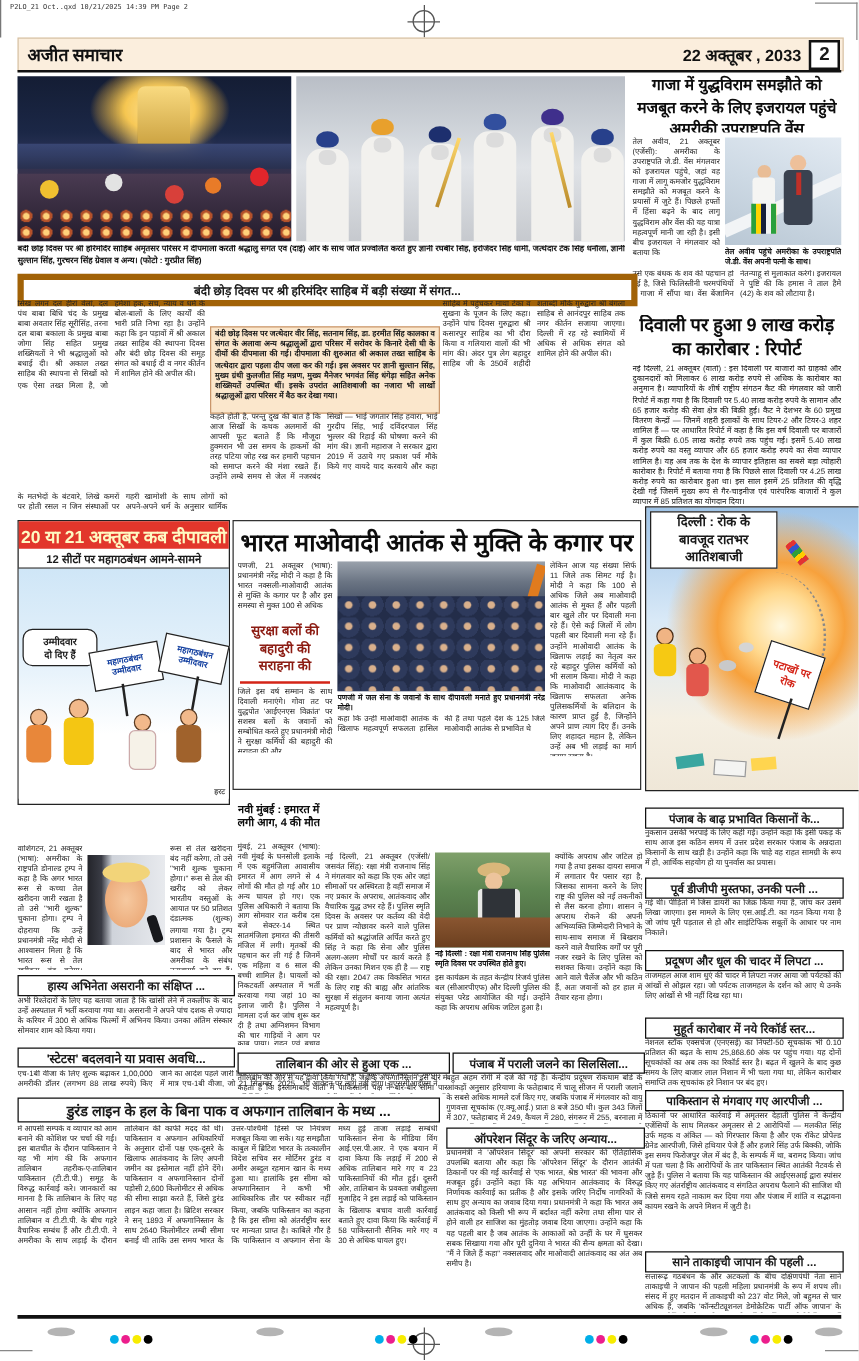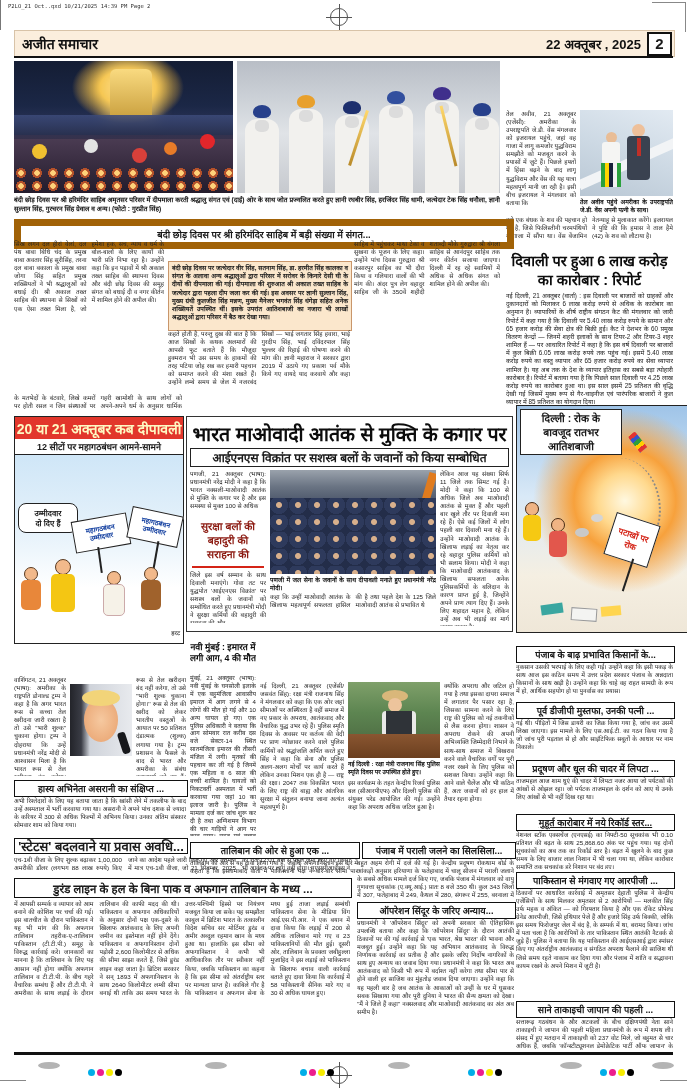--- a/index.html
+++ b/index.html
@@ -39,21 +39,21 @@
   <div class="crosshair" style="left:662px;top:456px;"></div>
   <div class="crosshair" style="left:330px;top:1066px;"></div>
   <div class="abs" style="left:0;top:0;width:1px;height:30px;background:#777;"></div>
   <div class="abs" style="left:652px;top:2px;width:34px;height:1px;background:#888;"></div>
   <div class="abs" style="left:685px;top:2px;width:1px;height:30px;background:#888;"></div>
   <div class="abs" style="left:0;top:1080px;width:26px;height:1px;background:#888;"></div>
   <div class="abs" style="left:660px;top:1080px;width:27px;height:1px;background:#888;"></div>
 
   <div class="abs" style="left:14px;top:30px;width:659px;height:25px;background:#fbeedd;border:1px solid #d8c3a8;display:flex;align-items:center;">
     <div style="font-family:'Liberation Serif','DejaVu Serif',serif;font-weight:bold;font-size:14px;padding-left:7px;color:#111;">अजीत समाचार</div>
-    <div style="margin-left:auto;font-weight:bold;font-size:13px;color:#111;">22 अक्तूबर , 2025</div>
+    <div style="margin-left:auto;font-weight:bold;font-size:13px;color:#111;">22 अक्तूबर , 2033</div>
     <div style="margin:0 2px 0 6px;width:21px;height:20px;border:2px solid #111;background:#fff;display:flex;align-items:center;justify-content:center;font-weight:bold;font-size:15px;">2</div>
   </div>
   <div class="abs" style="left:14px;top:56px;width:659px;height:2px;background:#111;"></div>
 
   <div class="photo" style="left:14px;top:61px;width:219px;height:132px;background:
       radial-gradient(ellipse 70px 45px at 52% 20%, #ffeaa6 0%, #f5c44c 40%, rgba(240,180,60,.25) 72%, rgba(0,0,0,0) 80%),
       linear-gradient(180deg,#141d34 0%,#1b2746 34%,#2b3458 48%,#3a3148 62%,#241d2e 100%);">
     <div class="abs" style="left:44%;top:8px;width:42px;height:46px;background:linear-gradient(#f9da80,#cda443);border-radius:6px 6px 0 0;box-shadow:0 0 14px 6px rgba(250,210,110,.55);"></div>
     <div class="abs" style="left:0;top:54px;width:100%;height:20px;background:linear-gradient(#3d4b7a,#27304f);opacity:.85;"></div>
     <div class="abs" style="left:0;bottom:0;width:100%;height:54px;background:linear-gradient(180deg,#4a3b52,#241c2c);"></div>
@@ -88,42 +88,43 @@
         <div class="beard"></div>
       </div>
     <div class="robe" style="left:228px;height:76px;">
         <div class="turban" style="background:#27408b;"></div>
         <div class="beard"></div>
       </div>
     <div class="abs" style="left:120px;top:48px;width:3px;height:58px;background:linear-gradient(#ffd86b,#b98a2a);transform:rotate(18deg);"></div>
     <div class="abs" style="left:210px;top:44px;width:3px;height:62px;background:linear-gradient(#ffd86b,#b98a2a);transform:rotate(-14deg);"></div>
   </div>
 
+  <div class="abs headline" style="left:506px;top:60px;width:167px;height:46px;font-size:12.5px;line-height:1.4;">गाजा में युद्धविराम समझौते को मजबूत करने के लिए इजरायल पहुंचे अमरीकी उपराष्ट्रपति वेंस</div>
   <div class="abs t" style="left:506px;top:110px;width:70px;height:102px;">तेल अवीव, 21 अक्तूबर (एजेंसी): अमरीका के उपराष्ट्रपति जे.डी. वेंस मंगलवार को इजरायल पहुंचे, जहां वह गाजा में लागू कमजोर युद्धविराम समझौते को मजबूत करने के प्रयासों में जुटे हैं। पिछले हफ्तों में हिंसा बढ़ने के बाद लागू युद्धविराम और वेंस की यह यात्रा महत्वपूर्ण मानी जा रही है। इसी बीच इजरायल ने मंगलवार को बताया कि</div>
   <div class="photo" style="left:580px;top:110px;width:93px;height:86px;background:linear-gradient(200deg,#e2eaf2 0%,#cdd9e4 50%,#b9c7d4 100%);">
     <div class="abs" style="left:-6px;top:46px;width:120px;height:10px;background:#f2f4f6;transform:rotate(-24deg);"></div>
     <div class="abs" style="left:52px;top:14px;width:13px;height:13px;border-radius:50%;background:#eec09a;"></div>
     <div class="abs" style="left:47px;top:26px;width:23px;height:44px;border-radius:4px;background:#3a4250;"></div>
     <div class="abs" style="left:57px;top:28px;width:4px;height:18px;background:#c03028;"></div>
     <div class="abs" style="left:26px;top:22px;width:11px;height:11px;border-radius:50%;background:#e9bd96;"></div>
     <div class="abs" style="left:22px;top:32px;width:18px;height:22px;border-radius:3px;background:#f5f5f3;"></div>
     <div class="abs" style="left:21px;top:53px;width:20px;height:24px;background:repeating-linear-gradient(90deg,#2aa03c 0 4px,#ffd400 4px 8px,#17203a 8px 12px,#f2f2f2 12px 16px);"></div>
   </div>
   <div class="abs caption" style="left:580px;top:198px;width:93px;height:16px;">तेल अवीव पहुंचे अमरीका के उपराष्ट्रपति जे.डी. वेंस अपनी पत्नी के साथ।</div>
   <div class="abs t cols2" style="left:506px;top:216px;width:167px;height:32px;">उसे एक बंधक के शव की पहचान हो गई है, जिसे फिलिस्तीनी चरमपंथियों ने गाजा में सौंपा था। वेंस बेंजामिन नेतन्याहू से मुलाकात करेंगे। इजरायल ने पुष्टि की कि हमास ने ताल हैमे (42) के शव को लौटाया है।</div>
 
   <div class="abs caption" style="left:14px;top:196px;width:486px;height:21px;font-size:6.6px;">बंदी छोड़ दिवस पर श्री हरिमंदिर साहिब अमृतसर परिसर में दीपमाला करती श्रद्धालु संगत एवं (दाईं) ओर के साथ जोत प्रज्वलित करते हुए ज्ञानी रघबीर सिंह, हरजिंदर सिंह धामी, जत्थेदार टेक सिंह धनौला, ज्ञानी सुल्तान सिंह, गुरचरन सिंह ग्रेवाल व अन्य। (फोटो : गुरप्रीत सिंह)</div>
-  <div class="abs" style="left:14px;top:219px;width:486px;height:16px;border:7px solid #a16207;display:flex;align-items:center;justify-content:center;font-weight:bold;font-size:9.5px;">बंदी छोड़ दिवस पर श्री हरिमंदिर साहिब में बड़ी संख्या में संगत...</div>
+  <div class="abs" style="left:14px;top:219px;width:486px;height:16px;border:5px solid #a16207;display:flex;align-items:center;justify-content:center;font-weight:bold;font-size:9.5px;">बंदी छोड़ दिवस पर श्री हरिमंदिर साहिब में बड़ी संख्या में संगत...</div>
 
   <div class="abs t cols2" style="left:14px;top:240px;width:150px;height:152px;">सिख लगन दल हीरां वेलां, दल पंथ बाबा बिधि चंद के प्रमुख बाबा अवतार सिंह सूरीसिंह, तरना दल बाबा बकाला के प्रमुख बाबा जोगा सिंह सहित प्रमुख शख्सियतों ने भी श्रद्धालुओं को बधाई दी। श्री अकाल तख्त साहिब की स्थापना से सिखों को एक ऐसा तख्त मिला है, जो हमेशा हक, सच, न्याय व धर्म के बोल-बालों के लिए कार्यों की भारी प्रति निभा रहा है। उन्होंने कहा कि इन पड़ावों में श्री अकाल तख्त साहिब की स्थापना दिवस और बंदी छोड़ दिवस की समूह संगत को बधाई दी व नगर कीर्तन में शामिल होने की अपील की।</div>
   <div class="abs" style="left:168px;top:261px;width:176px;height:64px;background:#fbe7cc;border:1px solid #c9966b;padding:2px 3px;font-size:6.3px;font-weight:bold;line-height:1.3;text-align:justify;overflow:hidden;">बंदी छोड़ दिवस पर जत्थेदार वीर सिंह, सतनाम सिंह, डा. हरमीत सिंह कालका व संगत के अलावा अन्य श्रद्धालुओं द्वारा परिसर में सरोवर के किनारे देसी घी के दीयों की दीपमाला की गई। दीपमाला की शुरुआत श्री अकाल तख्त साहिब के जत्थेदार द्वारा पहला दीप जला कर की गई। इस अवसर पर ज्ञानी सुल्तान सिंह, मुख्य ग्रंथी कुलजीत सिंह मन्नण, मुख्य मैनेजर भगवंत सिंह धंगेड़ा सहित अनेक शख्सियतें उपस्थित थीं। इसके उपरांत आतिशबाजी का नजारा भी लाखों श्रद्धालुओं द्वारा परिसर में बैठ कर देखा गया।</div>
   <div class="abs t cols2" style="left:168px;top:330px;width:182px;height:62px;">कहते होती है, परन्तु दुख की बात है कि आज सिखों के कथक अलमारों की आपसी फूट बताते हैं कि मौजूदा हुक्मरान भी उस समय के हाकमों की तरह पटिया जोह रख कर हमारी पहचान को समाप्त करने की मंशा रखते हैं। उन्होंने लम्बे समय से जेल में नजरबंद सिखों — भाई जगतार सिंह हवारा, भाई गुरदीप सिंह, भाई दविंदरपाल सिंह भुल्लर की रिहाई की घोषणा करने की मांग की। ज्ञानी महाराज ने सरकार द्वारा 2019 में उठाये गए प्रकाश पर्व मौके किये गए वायदे याद करवाये और कहा कि सरकार को अपने फैसले पर कायम रहना चाहिए।</div>
   <div class="abs t cols2" style="left:354px;top:240px;width:146px;height:152px;">साहिब में पहुंचकर माथा टेका व सुखना के पूजन के लिए कहा। उन्होंने पांच दिवस गुरुद्वारा श्री कसारपुर साहिब का भी दौरा किया व गलियारा वालों की भी मांग की। अंदर पुत्र लेग बहादुर साहिब जी के 350वें शहीदी शताब्दी मौके गुरुद्वारा श्री बंगला साहिब से आनंदपुर साहिब तक नगर कीर्तन सजाया जाएगा। दिल्ली में रह रहे स्वामियों में अधिक से अधिक संगत को शामिल होने की अपील की।</div>
 
-  <div class="abs headline" style="left:506px;top:252px;width:167px;height:38px;font-size:14.5px;line-height:1.3;">दिवाली पर हुआ 6 लाख करोड़ का कारोबार : रिपोर्ट</div>
+  <div class="abs headline" style="left:506px;top:252px;width:167px;height:38px;font-size:14.5px;line-height:1.3;">दिवाली पर हुआ 9 लाख करोड़ का कारोबार : रिपोर्ट</div>
   <div class="abs t" style="left:506px;top:292px;width:167px;height:122px;font-size:6.3px;">नई दिल्ली, 21 अक्तूबर (वार्ता) : इस दिवाली पर बाजारों को ग्राहकों और दुकानदारों को मिलाकर 6 लाख करोड़ रुपये से अधिक के कारोबार का अनुमान है। व्यापारियों के शीर्ष राष्ट्रीय संगठन कैट की मंगलवार को जारी रिपोर्ट में कहा गया है कि दिवाली पर 5.40 लाख करोड़ रुपये के सामान और 65 हजार करोड़ की सेवा क्षेत्र की बिक्री हुई। कैट ने देशभर के 60 प्रमुख वितरण केन्द्रों — जिनमें शहरी इलाकों के साथ टियर-2 और टियर-3 शहर शामिल हैं — पर आधारित रिपोर्ट में कहा है कि इस वर्ष दिवाली पर बाजारों में कुल बिक्री 6.05 लाख करोड़ रुपये तक पहुंच गई। इसमें 5.40 लाख करोड़ रुपये का वस्तु व्यापार और 65 हजार करोड़ रुपये का सेवा व्यापार शामिल है। यह अब तक के देश के व्यापार इतिहास का सबसे बड़ा त्योहारी कारोबार है। रिपोर्ट में बताया गया है कि पिछले साल दिवाली पर 4.25 लाख करोड़ रुपये का कारोबार हुआ था। इस साल इसमें 25 प्रतिशत की वृद्धि देखी गई जिसमें मुख्य रूप से गैर-चाइनीज एवं पारंपरिक बाजारों ने कुल व्यापार में 85 प्रतिशत का योगदान दिया।</div>
 
   <div class="abs t cols2" style="left:14px;top:394px;width:168px;height:20px;">के मतभेदों के बंटवारे, लिखे कमरों पर होती रसल न जिन संस्थाओं पर गहरी खामोशी के साथ लोगों को अपने-अपने धर्म के अनुसार धार्मिक रीति पालन कर निभाने व आजादी के साथ रहने की प्रेरणा देता है।</div>
   <div class="abs" style="left:14px;top:416px;width:168px;height:226px;border:1.5px solid #222;background:#fff;">
     <div style="height:22px;background:#e2362b;color:#fef9c3;font-weight:bold;font-size:14px;display:flex;align-items:center;justify-content:center;">20 या 21 अक्तूबर कब दीपावली</div>
     <div style="height:15px;border-bottom:1px solid #222;font-weight:bold;font-size:9px;display:flex;align-items:center;justify-content:center;">12 सीटों पर महागठबंधन आमने-सामने</div>
     <div style="position:relative;height:184px;background:linear-gradient(180deg,#cfe6f7 0%,#e8f3fb 45%,#ffffff 72%);">
       <div class="abs" style="left:3px;top:48px;width:58px;height:28px;border:1.5px solid #222;border-radius:8px;background:#fff;font-size:7.8px;font-weight:bold;text-align:center;white-space:pre-line;display:flex;align-items:center;justify-content:center;">उम्मीदवार
 दो दिए हैं</div>
       <div class="abs sign" style="left:58px;top:62px;width:54px;height:30px;transform:rotate(-10deg);white-space:pre-line;">महागठबंधन
@@ -147,21 +148,20 @@
       <div class="person" style="left:126px;top:112px;">
           <div class="p-head"></div>
           <div class="p-body" style="background:#a0622c;"></div>
         </div>
       <div class="abs" style="right:3px;bottom:2px;font-size:6px;color:#555;font-weight:bold;">हरट</div>
     </div>
   </div>
 
   <div class="abs" style="left:186px;top:416px;width:327px;height:216px;border:1px solid #333;padding:3px;box-sizing:border-box;">
     <div class="headline" style="font-size:19.5px;height:26px;">भारत माओवादी आतंक से मुक्ति के कगार पर : मोदी</div>
-    <div style="border:1px solid #222;margin-top:2px;height:17px;display:flex;align-items:center;justify-content:center;font-weight:bold;font-size:12px;">आईएनएस विक्रांत पर सशस्त्र बलों के जवानों को किया सम्बोधित</div>
     <div style="display:flex;gap:4px;margin-top:3px;height:156px;overflow:hidden;">
       <div style="width:76px;flex:none;">
         <div class="t" style="height:46px;">पणजी, 21 अक्तूबर (भाषा): प्रधानमंत्री नरेंद्र मोदी ने कहा है कि भारत नक्सली-माओवादी आतंक से मुक्ति के कगार पर है और इस समस्या से मुक्त 100 से अधिक</div>
         <div style="color:#8c1b12;font-weight:bold;font-size:10.5px;line-height:1.35;text-align:center;white-space:pre-line;border-bottom:2px solid #d42417;padding-bottom:4px;margin:3px 2px;">सुरक्षा बलों की
 बहादुरी की
 सराहना की</div>
         <div class="t" style="height:52px;">जिले इस वर्ष सम्मान के साथ दिवाली मनाएंगे। गोवा तट पर युद्धपोत 'आईएनएस विक्रांत' पर सशस्त्र बलों के जवानों को सम्बोधित करते हुए प्रधानमंत्री मोदी ने सुरक्षा कर्मियों की बहादुरी की सराहना की और</div>
       </div>
       <div style="width:166px;flex:none;">
         <div class="photo" style="position:relative;width:166px;height:104px;background:linear-gradient(180deg,#9aa2ac 0%,#6a7483 16%,#39445c 40%,#2c3550 100%);">
@@ -201,41 +201,41 @@
     <div class="abs" style="left:84px;top:200px;width:20px;height:10px;background:#ffd54f;transform:rotate(-5deg);"></div>
     <div class="abs" style="right:3px;bottom:2px;font-size:6px;color:#555;font-weight:bold;">हरट</div>
   </div>
 
   <div class="abs jump" style="left:516px;top:646px;width:157px;height:15px;">पंजाब के बाढ़ प्रभावित किसानों के...</div>
   <div class="abs t" style="left:516px;top:663px;width:157px;height:36px;">नुकसान उसकी भरपाई के लिए कही गईं। उन्होंने कहा कि इसी पकड़ के साथ आज इस कठिन समय में उत्तर प्रदेश सरकार पंजाब के अन्नदाता किसानों के साथ खड़ी है। उन्होंने कहा कि चाहे वह राहत सामग्री के रूप में हो, आर्थिक सहयोग हो या पुनर्वास का प्रयास।</div>
   <div class="abs jump" style="left:516px;top:702px;width:157px;height:15px;">पूर्व डीजीपी मुस्तफा, उनकी पत्नी ...</div>
   <div class="abs t" style="left:516px;top:719px;width:157px;height:38px;">गई थी। पीड़ितों में जिस डायरी का जिक्र किया गया है, जांच कर उसमें लिखा जाएगा। इस मामले के लिए एस.आई.टी. का गठन किया गया है जो जांच पूरी पड़ताल से हो और साइंटिफिक सबूतों के आधार पर नाम निकाले।</div>
   <div class="abs jump" style="left:516px;top:760px;width:157px;height:15px;">प्रदूषण और धूल की चादर में लिपटा ...</div>
   <div class="abs t" style="left:516px;top:777px;width:157px;height:34px;">ताजमहल आज शाम धुएं की चादर में लिपटा नजर आया जो पर्यटकों की आंखों से ओझल रहा। जो पर्यटक ताजमहल के दर्शन को आए थे उनके लिए आंखों से भी नहीं दिख रहा था।</div>
-  <div class="abs jump" style="left:516px;top:814px;width:157px;height:15px;text-decoration:underline;">मुहूर्त कारोबार में नये रिकॉर्ड स्तर...</div>
+  <div class="abs jump" style="left:516px;top:814px;width:157px;height:15px;">मुहूर्त कारोबार में नये रिकॉर्ड स्तर...</div>
   <div class="abs t" style="left:516px;top:831px;width:157px;height:38px;">नेशनल स्टॉक एक्सचेंज (एनएसई) का निफ्टी-50 सूचकांक भी 0.10 प्रतिशत की बढ़त के साथ 25,868.60 अंक पर पहुंच गया। यह दोनों सूचकांकों का अब तक का रिकॉर्ड स्तर है। बढ़त में खुलने के बाद कुछ समय के लिए बाजार लाल निशान में भी चला गया था, लेकिन कारोबार समाप्ति तक सूचकांक हरे निशान पर बंद हुए।</div>
   <div class="abs jump" style="left:516px;top:872px;width:157px;height:15px;">पाकिस्तान से मंगवाए गए आरपीजी ...</div>
   <div class="abs t" style="left:516px;top:889px;width:157px;height:110px;">ठिकानों पर आधारित कार्रवाई में अमृतसर देहाती पुलिस ने केन्द्रीय एजेंसियों के साथ मिलकर अमृतसर से 2 आरोपियों — मलकीत सिंह उर्फ महक व अंकित — को गिरफ्तार किया है और एक रॉकेट प्रोपेल्ड ग्रेनेड आरपीजी, जिसे हथियार पेजे हैं और हजारे सिंह उर्फ बिक्की, जोकि इस समय फिरोजपुर जेल में बंद है, के सम्पर्क में था, बरामद किया। जांच में पता चला है कि आरोपियों के तार पाकिस्तान स्थित आतंकी नैटवर्क से जुड़े हैं। पुलिस ने बताया कि यह पाकिस्तान की आईएसआई द्वारा स्पांसर किए गए अंतर्राष्ट्रीय आतंकवाद व संगठित अपराध फैलाने की साजिश थी जिसे समय रहते नाकाम कर दिया गया और पंजाब में शांति व सद्भावना कायम रखने के अपने मिशन में जुटी है।</div>
   <div class="abs jump" style="left:516px;top:1001px;width:157px;height:15px;">साने ताकाइची जापान की पहली ...</div>
   <div class="abs t" style="left:516px;top:1018px;width:157px;height:32px;">सत्तारूढ़ गठबंधन के और अटकलों के बीच दक्षिणपंथी नेता साने ताकाइची ने जापान की पहली महिला प्रधानमंत्री के रूप में शपथ ली। संसद में हुए मतदान में ताकाइची को 237 वोट मिले, जो बहुमत से चार अधिक हैं, जबकि 'कॉन्स्टीट्यूशनल डेमोक्रेटिक पार्टी ऑफ जापान' के प्रमुख योशिको नोडा को 149 वोट मिले। लिबरल डेमोक्रेटिक पार्टी (एलडीपी) के साथ गठबंधन ने ताकाइची की जीत सुनिश्चित की, क्योंकि बिना एकजुट नहीं था।</div>
 
   <div class="abs" style="left:14px;top:676px;width:172px;height:100px;display:flex;gap:4px;">
     <div class="t" style="width:52px;flex:none;">वाशिंगटन, 21 अक्तूबर (भाषा): अमरीका के राष्ट्रपति डोनाल्ड ट्रम्प ने कहा है कि अगर भारत रूस से कच्चा तेल खरीदना जारी रखता है तो उसे ''भारी शुल्क'' चुकाना होगा। ट्रम्प ने दोहराया कि उन्हें प्रधानमंत्री नरेंद्र मोदी से आश्वासन मिला है कि भारत रूस से तेल खरीदना बंद करेगा। 'एयर फोर्स वन' में पत्रकारों से बातचीत में ट्रम्प ने कहा कि अगर भारत</div>
     <div style="width:62px;flex:none;">
       <div class="photo" style="position:relative;width:62px;height:72px;margin-top:8px;background:linear-gradient(90deg,#23242a 0%,#3a3c45 18%,#cfd3da 32%,#e8eaee 100%);">
         <div class="abs" style="left:14px;top:14px;width:34px;height:44px;border-radius:50%;background:radial-gradient(#f6c9a0,#e8a06c);"></div>
         <div class="abs" style="left:12px;top:6px;width:38px;height:16px;border-radius:50%;background:#f2d479;"></div>
         <div class="abs" style="right:4px;bottom:2px;width:8px;height:22px;background:#17181c;border-radius:3px;transform:rotate(-18deg);"></div>
       </div>
     </div>
     <div class="t" style="flex:1;">रूस से तेल खरीदना बंद नहीं करेगा, तो उसे ''भारी शुल्क चुकाना होगा।'' रूस से तेल की खरीद को लेकर भारतीय वस्तुओं के आयात पर 50 प्रतिशत दंडात्मक (शुल्क) लगाया गया है। ट्रम्प प्रशासन के फैसले के बाद से भारत और अमरीका के संबंध तनावपूर्ण बने हुए हैं। इनमें से 25 प्रतिशत शुल्क रूस से कच्चा तेल खरीदने की वजह से लगाया गया है।</div>
   </div>
   <div class="abs jump" style="left:14px;top:780px;width:172px;height:15px;">हास्य अभिनेता असरानी का संक्षिप्त ...</div>
   <div class="abs t" style="left:14px;top:797px;width:172px;height:38px;">अभी रिश्तेदारों के लिए यह बताया जाता है कि खांसी लेने में तकलीफ के बाद उन्हें अस्पताल में भर्ती करवाया गया था। असरानी ने अपने पांच दशक से ज्यादा के करियर में 300 से अधिक फिल्मों में अभिनय किया। उनका अंतिम संस्कार सोमवार शाम को किया गया।</div>
-  <div class="abs jump" style="left:14px;top:838px;width:172px;height:14px;font-size:13px;">'स्टेटस' बदलवाने या प्रवास अवधि...</div>
+  <div class="abs jump" style="left:14px;top:838px;width:172px;height:14px;font-size:10px;">'स्टेटस' बदलवाने या प्रवास अवधि...</div>
   <div class="abs t cols3" style="left:14px;top:856px;width:336px;height:20px;">एच-1बी वीजा के लिए शुल्क बढ़ाकर 1,00,000 अमरीकी डॉलर (लगभग 88 लाख रुपये) किए जाने का आदेश पहले जारी किए गए और वर्तमान में मात्र एच-1बी वीजा, जो 21 सितम्बर, 2025 को रात 12:01 बजे से पहले जमा किए गए किसी भी आवेदन पर लागू नहीं होगा। यूएससीआईएस ने कहा कि इस आदेश में किसी भी मौजूदा एच-1बी धारक के अमरीका में आने-जाने पर रोक नहीं है।</div>
 
   <div class="abs headline" style="left:190px;top:642px;width:66px;height:30px;font-size:8.8px;line-height:1.3;">नवी मुंबई : इमारत में लगी आग, 4 की मौत</div>
   <div class="abs t" style="left:190px;top:674px;width:66px;height:162px;font-size:6.1px;">मुंबई, 21 अक्तूबर (भाषा): नवी मुंबई के घनसोली इलाके में एक बहुमंजिला आवासीय इमारत में आग लगने से 4 लोगों की मौत हो गई और 10 अन्य घायल हो गए। एक पुलिस अधिकारी ने बताया कि आग सोमवार रात करीब दस बजे सेक्टर-14 स्थित सातमंजिला इमारत की तीसरी मंजिल में लगी। मृतकों की पहचान कर ली गई है जिनमें एक महिला व 6 साल की बच्ची शामिल है। घायलों को निकटवर्ती अस्पताल में भर्ती करवाया गया जहां 10 का इलाज जारी है। पुलिस ने मामला दर्ज कर जांच शुरू कर दी है तथा अग्निशमन विभाग की चार गाड़ियों ने आग पर काबू पाया। राहत एवं बचाव कार्य में एनडीआरएफ की टीम भी मौके पर पहुंची।</div>
 
   <div class="abs t" style="left:260px;top:682px;width:84px;height:156px;">नई दिल्ली, 21 अक्तूबर (एजेंसी/जसवंत सिंह): रक्षा मंत्री राजनाथ सिंह ने मंगलवार को कहा कि एक ओर जहां सीमाओं पर अस्थिरता है वहीं समाज में नए प्रकार के अपराध, आतंकवाद और वैचारिक युद्ध उभर रहे हैं। पुलिस स्मृति दिवस के अवसर पर कर्तव्य की वेदी पर प्राण न्योछावर करने वाले पुलिस कर्मियों को श्रद्धांजलि अर्पित करते हुए सिंह ने कहा कि सेना और पुलिस अलग-अलग मोर्चों पर कार्य करते हैं लेकिन उनका मिशन एक ही है — राष्ट्र की रक्षा। 2047 तक विकसित भारत के लिए राष्ट्र की बाह्य और आंतरिक सुरक्षा में संतुलन बनाया जाना अत्यंत महत्वपूर्ण है।</div>
   <div class="photo" style="left:348px;top:682px;width:92px;height:76px;background:linear-gradient(180deg,#7fa06a 0%,#5d8551 40%,#46603c 100%);">
     <div class="abs" style="left:34px;top:8px;width:26px;height:12px;border-radius:50%;background:#d9b77a;"></div>
     <div class="abs" style="left:40px;top:16px;width:14px;height:14px;border-radius:50%;background:#edc49c;"></div>
     <div class="abs" style="left:34px;top:29px;width:26px;height:26px;border-radius:4px;background:#2f3338;border-left:4px solid #e9e9e7;border-right:4px solid #e9e9e7;"></div>

